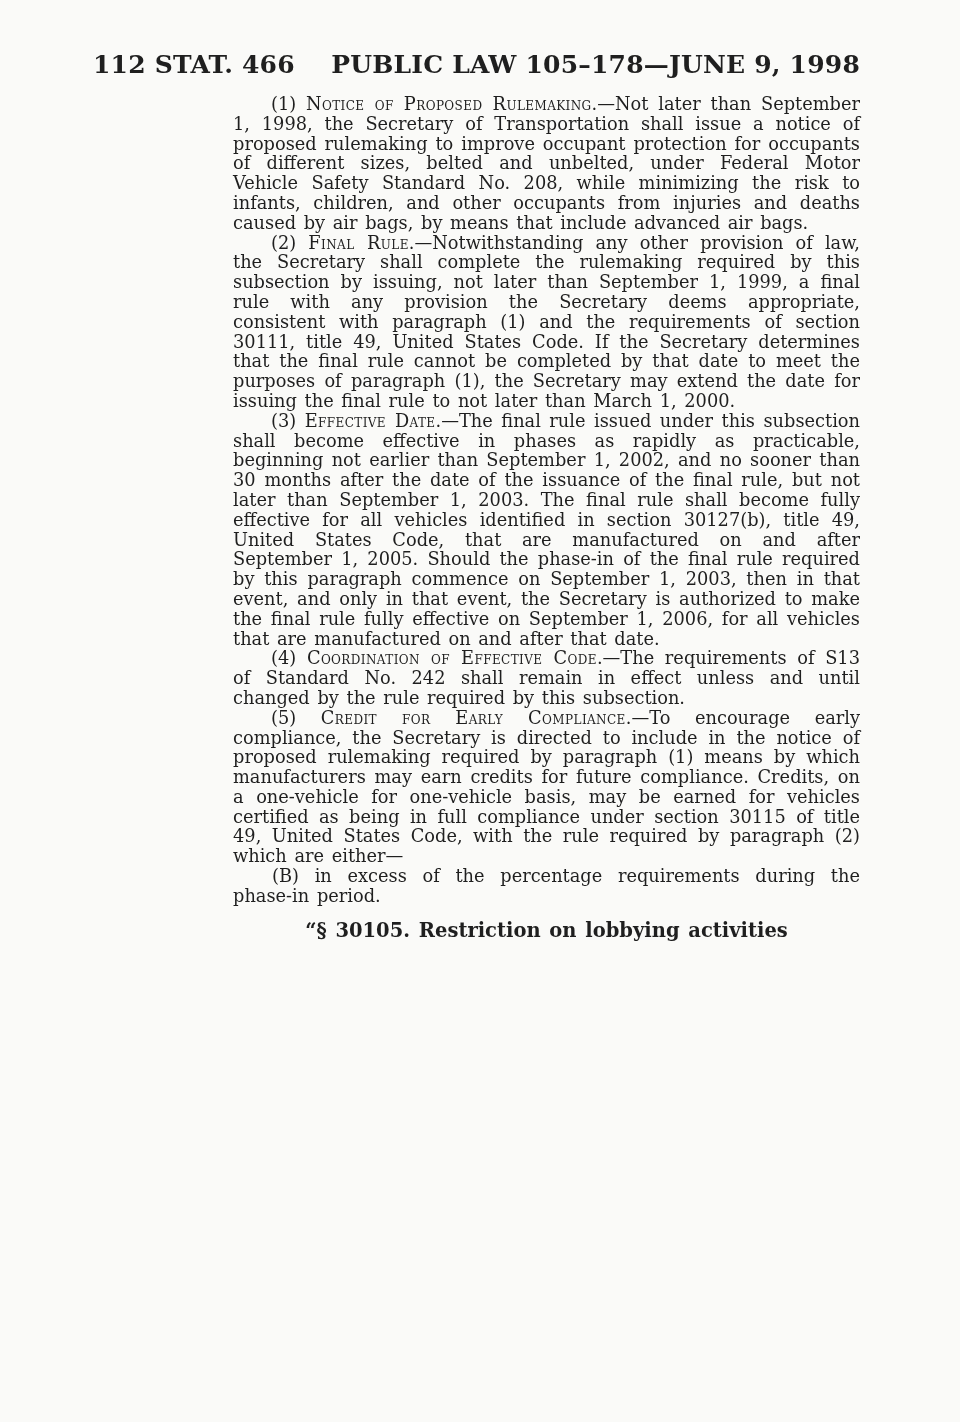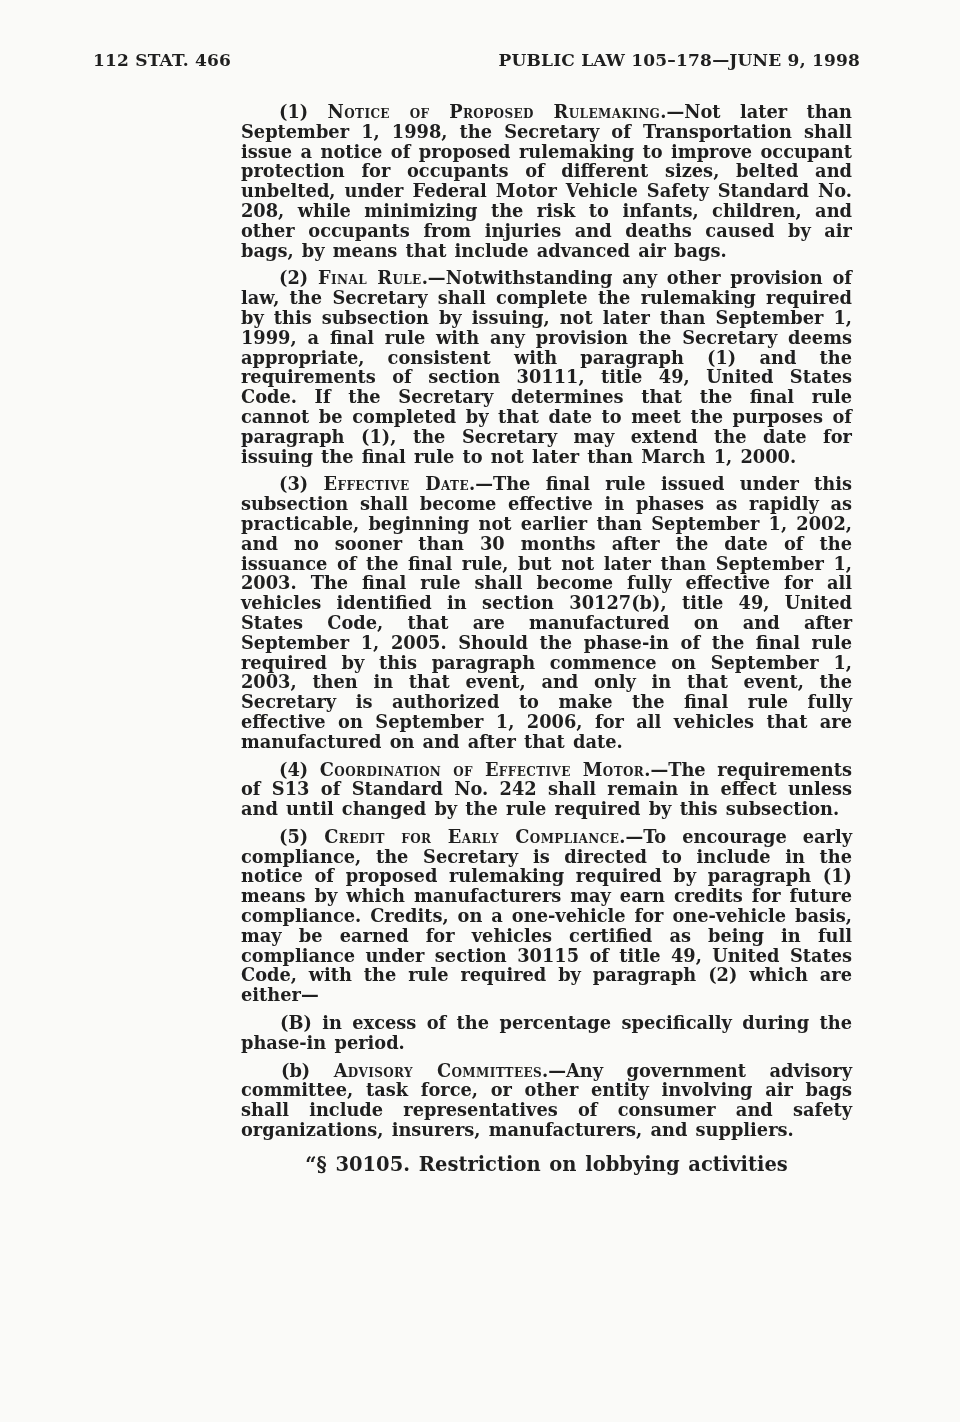--- a/index.html
+++ b/index.html
@@ -16,21 +16,21 @@
     height: 1422px;
     font-family: "DejaVu Serif", "Liberation Serif", serif;
     color: #1f1f1f;
   }
   .header-row {
     position: absolute;
     top: 50px;
     left: 0;
     width: 960px;
     height: 26px;
-    font-size: 17px;
+    font-size: 25px;
     font-weight: bold;
     letter-spacing: 0.2px;
   }
   .stat-label {
     position: absolute;
     left: 93px;
     top: 0;
     white-space: nowrap;
   }
   .law-title {
@@ -46,21 +46,21 @@
     top: 94px;
     left: 233px;
     width: 627px;
     font-size: 17.8px;
     line-height: 19.8px;
     text-align: justify;
     word-spacing: 2px;
     hyphens: auto;
     -webkit-hyphens: auto;
   }
-  .text-block p { margin: 8px; font-weight: bold; }
+  .text-block p { margin: 0; }
   .lvl0 { text-indent: 40px; }
   .lvl1 { margin-left: 40px; text-indent: 38px; }
   .lvl2 { margin-left: 78px; text-indent: 39px; }
   .sc {
     font-variant-caps: small-caps;
     letter-spacing: 0.4px;
   }
   .sec-head {
     font-weight: bold;
     font-size: 17px;
@@ -88,28 +88,27 @@
   </div>
 
   <div class="text-block">
 
     <p class="lvl1"><span>(1) </span><span class="sc">Notice of Proposed Rulemaking</span><span>.—Not later than September 1, 1998, the Secretary of Transportation shall issue a notice of proposed rulemaking to improve occupant protection for occupants of different sizes, belted and unbelted, under Federal Motor Vehicle Safety Standard No. 208, while minimizing the risk to infants, children, and other occupants from injuries and deaths caused by air bags, by means that include advanced air bags.</span></p>
 
     <p class="lvl1"><span>(2) </span><span class="sc">Final Rule</span><span>.—Notwithstanding any other provision of law, the Secretary shall complete the rulemaking required by this subsection by issuing, not later than September 1, 1999, a final rule with any provision the Secretary deems appropriate, consistent with paragraph (1) and the requirements of section 30111, title 49, United States Code. If the Secretary determines that the final rule cannot be completed by that date to meet the purposes of paragraph (1), the Secretary may extend the date for issuing the final rule to not later than March 1, 2000.</span></p>
 
     <p class="lvl1"><span>(3) </span><span class="sc">Effective Date</span><span>.—The final rule issued under this subsection shall become effective in phases as rapidly as practicable, beginning not earlier than September 1, 2002, and no sooner than 30 months after the date of the issuance of the final rule, but not later than September 1, 2003. The final rule shall become fully effective for all vehicles identified in section 30127(b), title 49, United States Code, that are manufactured on and after September 1, 2005. Should the phase-in of the final rule required by this paragraph commence on September 1, 2003, then in that event, and only in that event, the Secretary is authorized to make the final rule fully effective on September 1, 2006, for all vehicles that are manufactured on and after that date.</span></p>
 
-    <p class="lvl1"><span>(4) </span><span class="sc">Coordination of Effective Motor</span><span>.—The requirements of S13 of Standard No. 242 shall remain in effect unless and until changed by the rule required by this subsection.</span></p>
+    <p class="lvl1"><span>(4) </span><span class="sc">Coordination of Effective Code</span><span>.—The requirements of S13 of Standard No. 242 shall remain in effect unless and until changed by the rule required by this subsection.</span></p>
 
     <p class="lvl1"><span>(5) </span><span class="sc">Credit for Early Compliance</span><span>.—To encourage early compliance, the Secretary is directed to include in the notice of proposed rulemaking required by paragraph (1) means by which manufacturers may earn credits for future compliance. Credits, on a one-vehicle for one-vehicle basis, may be earned for vehicles certified as being in full compliance under section 30115 of title 49, United States Code, with the rule required by paragraph (2) which are either—</span></p>
 
 
-    <p class="lvl2">(B) in excess of the percentage specifically during the phase-in period.</p>
+    <p class="lvl2">(B) in excess of the percentage requirements during the phase-in period.</p>
 
-    <p class="lvl0"><span>(b) </span><span class="sc">Advisory Committees</span><span>.—Any government advisory committee, task force, or other entity involving air bags shall include representatives of consumer and safety organizations, insurers, manufacturers, and suppliers.</span></p>
 
 
 
     <p class="usc-head">“§ 30105. Restriction on lobbying activities</p>
 
 
   </div>
 
 </div>
 

